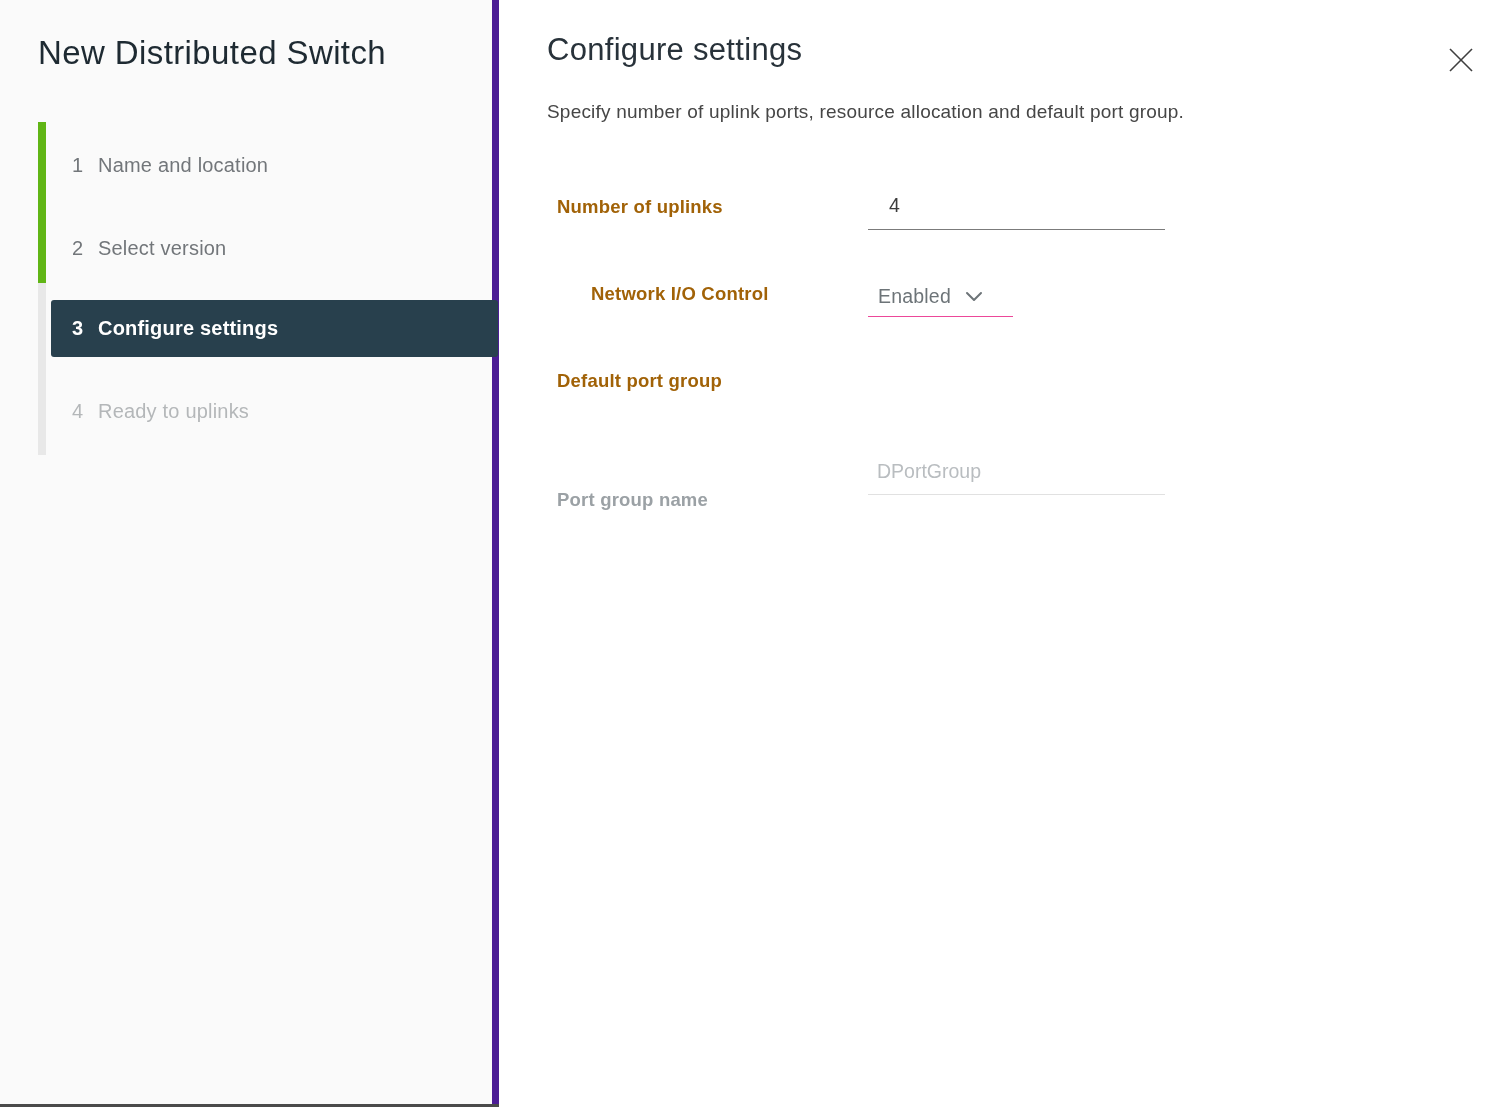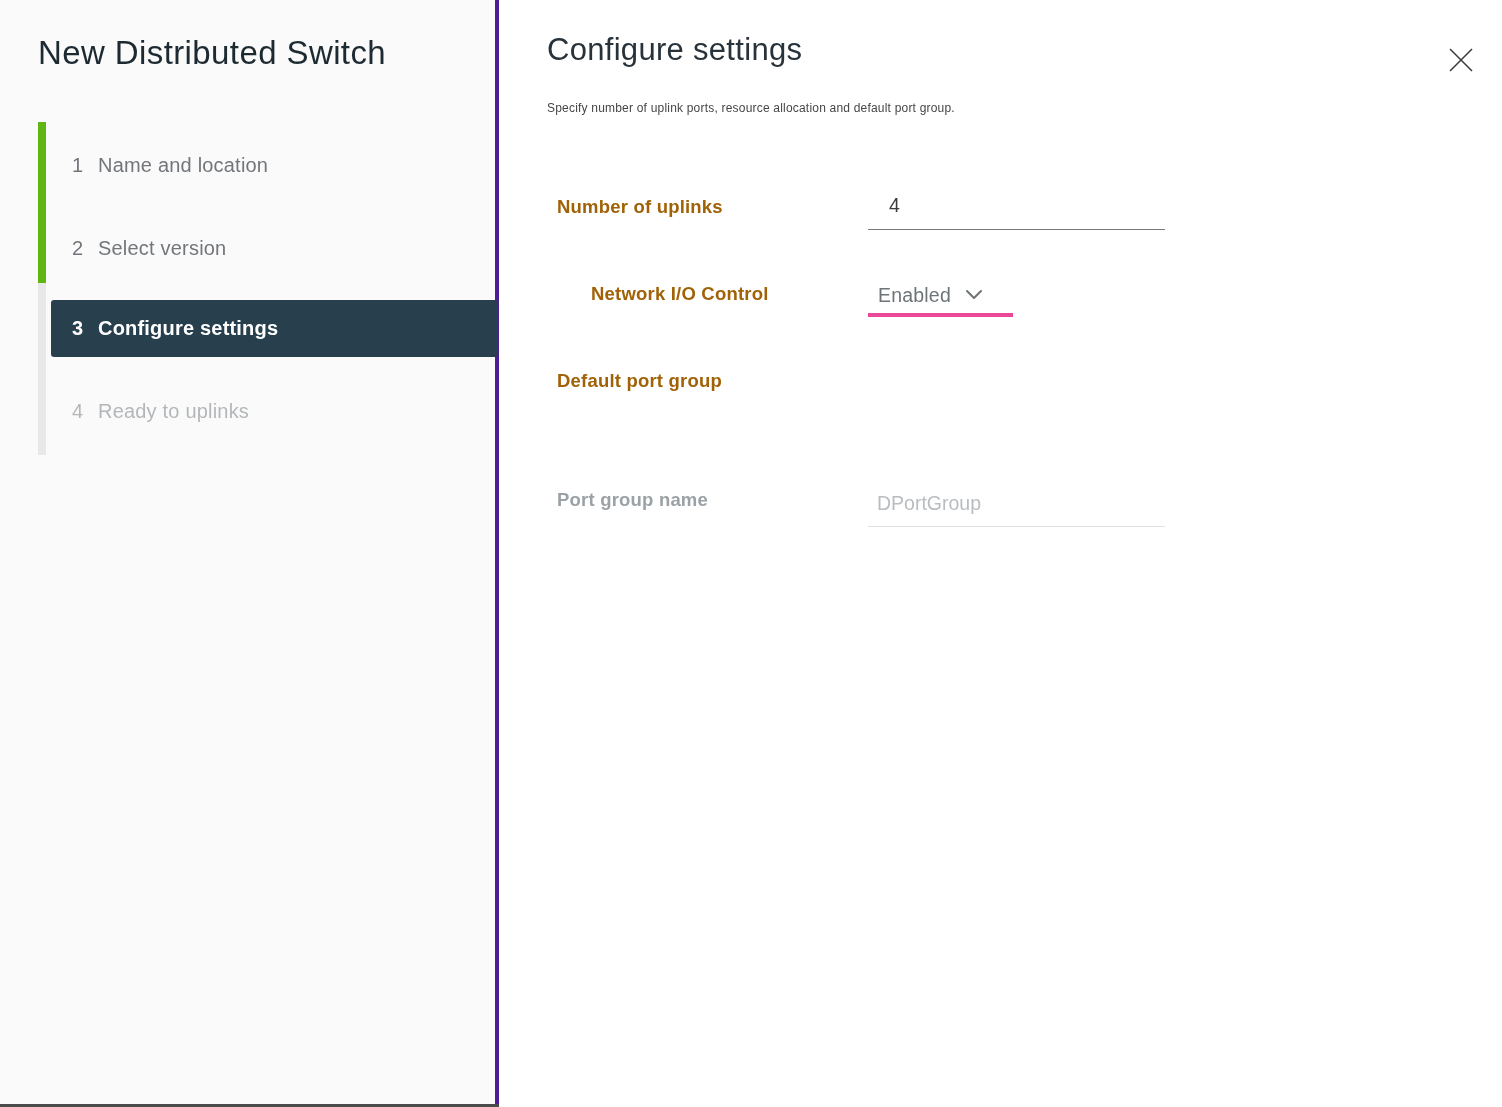--- a/index.html
+++ b/index.html
@@ -4,21 +4,21 @@
 <style>
   * { margin: 0; padding: 0; box-sizing: border-box; }
   html, body { width: 1502px; height: 1107px; background: #fff; overflow: hidden; }
   body { font-family: "Liberation Sans", "DejaVu Sans", sans-serif; position: relative; }
 
   .stage { position: absolute; inset: 0; width: 1502px; height: 1107px; }
 
   
   .sidebar {
     position: absolute; left: 0; top: 0; width: 499px; height: 1107px;
-    background: #fafafa; border-right: 4px solid #4c1d95;
+    background: #fafafa; border-right: 7px solid #4c1d95;
   }
   .sidebar-bottom-edge {
     position: absolute; left: 0; bottom: 0; width: 499px; height: 3px; background: #4a4a4a;
   }
   .wizard-title {
     position: absolute; left: 38px; top: 34px; width: 440px;
     font-size: 33px; font-weight: 300; color: #1e2a32; letter-spacing: 0.4px;
   }
   .progress-track {
     position: absolute; left: 38px; top: 122px; width: 8px; height: 333px; background: #e8e8e8;
@@ -39,57 +39,57 @@
   .step-4 { top: 383px; color: #b4b7b9; }
 
   
   .main { position: absolute; left: 500px; top: 0; width: 1002px; height: 1107px; background: #fff; }
   .panel-title {
     position: absolute; left: 47px; top: 32px;
     font-size: 31px; font-weight: 300; color: #28323a; letter-spacing: 0.3px;
   }
   .panel-subtitle {
     position: absolute; left: 47px; top: 101px;
-    font-size: 12px; color: #464646; letter-spacing: 0.2px;
+    font-size: 19px; color: #464646; letter-spacing: 0.2px;
   }
   .close-btn {
     position: absolute; left: 944px; top: 43px; width: 34px; height: 34px;
     display: flex; align-items: center; justify-content: center; cursor: pointer;
   }
 
   
   .form-label {
     position: absolute; left: 57px; width: 290px;
     font-size: 18.5px; font-weight: bold; color: #a16207; letter-spacing: 0.2px;
   }
   .form-label.disabled { color: #9ba1a5; margin-top: 26px; }
 
   .uplinks-input {
     position: absolute; left: 368px; top: 188px; width: 297px; height: 42px;
     border: none; border-bottom: 1px solid #7b7b7b; background: transparent;
     font-family: inherit; font-size: 19.5px; color: #3c3c3c; padding: 0 0 6px 21px; outline: none;
   }
   .nioc-select {
     position: absolute; left: 368px; top: 277px; width: 145px; height: 40px;
-    border-bottom: 4px solid #ec4899; display: flex; align-items: center; cursor: pointer;
+    border-bottom: 1px solid #ec4899; display: flex; align-items: center; cursor: pointer;
   }
   .nioc-value { font-size: 19.5px; color: #6d7478; margin-left: 10px; letter-spacing: 0.2px; }
   .chevron { margin-left: 14px; display: inline-flex; }
 
   .checkbox-row { position: absolute; left: 368px; top: 366px; height: 30px; display: flex; align-items: center; }
   .checkbox {
     width: 25px; height: 26px; background: #fff; border: 1px solid #54707e; border-radius: 5px;
     box-shadow: 0 0 4px 3px rgba(73, 175, 217, 0.55); cursor: pointer; flex: 0 0 auto;
   }
   .checkbox-label { font-size: 19.5px; color: #262626; margin-left: 14px; letter-spacing: 0.2px; cursor: default; }
 
   .pg-input {
     position: absolute; left: 368px; top: 455px; width: 297px; height: 40px;
     border: none; border-bottom: 1px solid #e1e1e1; background: transparent;
-    font-family: inherit; font-size: 19.5px; color: #6d7478; padding: 0 0 6px 9px; outline: none; margin-top: 32px;
+    font-family: inherit; font-size: 19.5px; color: #6d7478; padding: 0 0 6px 9px; outline: none;
   }
   .pg-input::placeholder { color: #b9bdc0; opacity: 1; }
 </style>
 </head>
 <body>
 
 <div class="stage">
 
   <div class="sidebar">
     <div class="wizard-title">New Distributed Switch</div>

